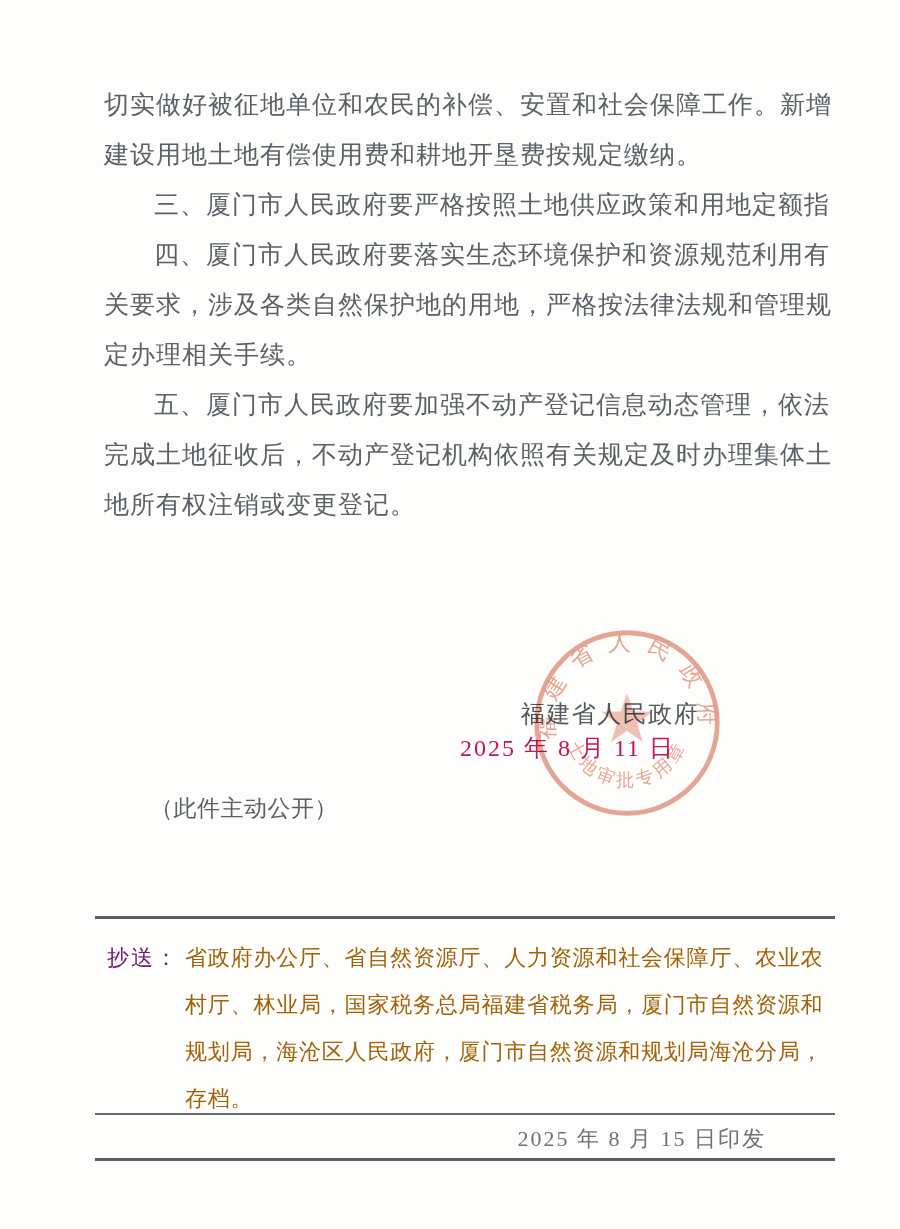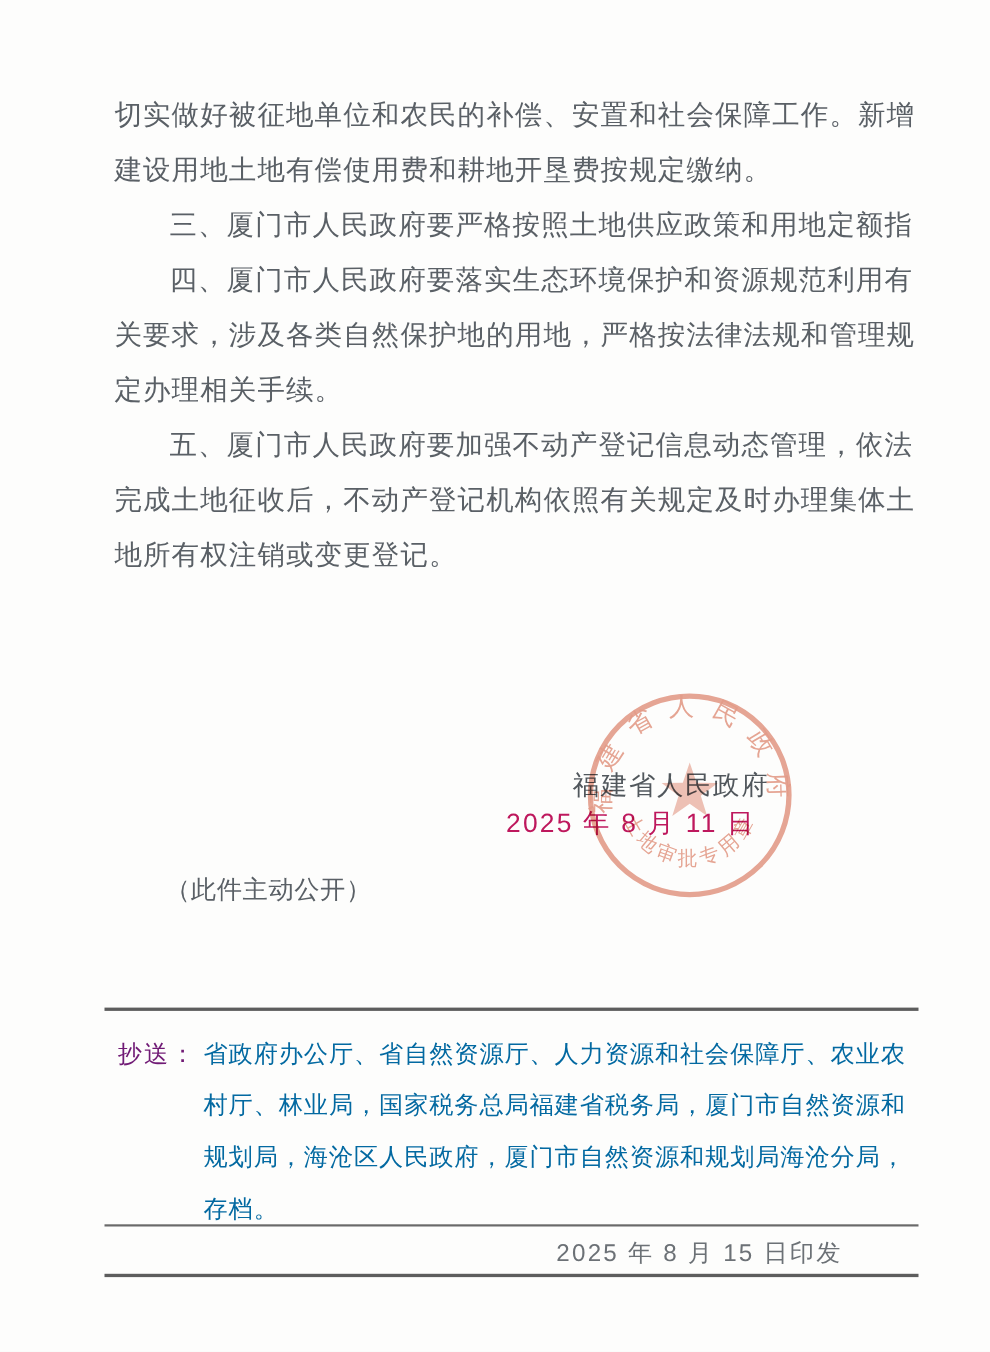--- a/index.html
+++ b/index.html
@@ -1,19 +1,19 @@
 <!DOCTYPE html>
 <html><head>
 <meta charset="utf-8">
 <style>
   html,body { margin:0; padding:0; background:#e9e9e9; }
   .page {
     position:relative; width:900px; height:1229px; margin:0 auto;
     background:#fdfdfc; overflow:hidden;
-    font-family:Liberation Sans, sans-serif;
+    font-family:Liberation Serif, serif;
     color:#585e63;
   }
   
   .body-text { position:absolute; left:104px; top:80px; width:726px; }
   .body-line {
     height:50px; line-height:50px; font-size:25px; letter-spacing:1px;
     white-space:nowrap; color:#5a6066;
   }
   .body-line.indent { padding-left:50px; }
 
@@ -46,21 +46,21 @@
   .rule-bottom { top:1158px; height:3px; }
 
   
   .cc-label {
     position:absolute; left:107px; top:934px; font-size:22px; letter-spacing:2px;
     line-height:47px; color:#701a75; white-space:nowrap;
   }
   .cc-lines { position:absolute; left:185px; top:934px; width:655px; }
   .cc-line {
     height:47px; line-height:47px; font-size:22px; letter-spacing:0.8px;
-    color:#0369a1; white-space:nowrap;
+    color:#a16207; white-space:nowrap;
   }
 
   .print-date {
     position:absolute; right:134px; top:1124px; font-size:22px; letter-spacing:2px;
     color:#6c7176; white-space:nowrap;text-align:right;
   }
 </style>
 </head>
 <body>
 

